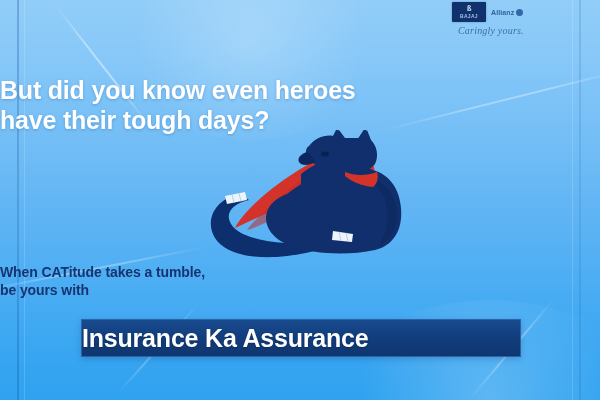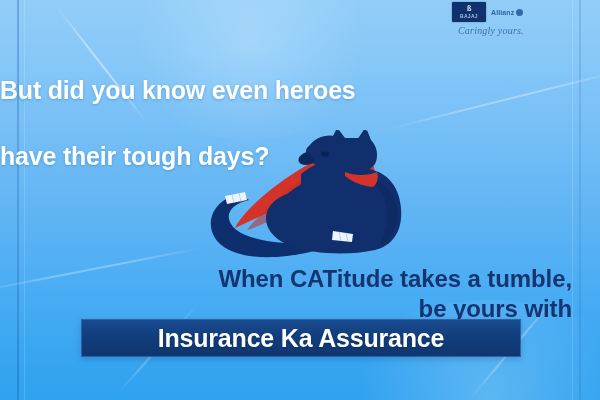--- a/index.html
+++ b/index.html
@@ -180,59 +180,59 @@
     top: 76px;
     left: 0;
     width: 529px;
     color: #ffffff;
     font-size: 25px;
     font-weight: bold;
     line-height: 1.18;
     letter-spacing: -0.2px;
     text-shadow: 0 1px 3px rgba(30,90,160,0.35);
   }
-  .headline .l2 { display: block; margin-top: 36px; }
+  .headline .l2 { display: block; }
 
   
   .cat-stage {
     position: absolute;
     left: 205px;
     top: 130px;
     width: 205px;
     height: 135px;
   }
   .cat-stage svg { display: block; }
 
   
   .subhead {
     position: absolute;
     top: 264px;
     left: 0;
     width: 572px;
-    text-align: right;
+    text-align: left;
     color: #16346f;
-    font-size: 24px;
+    font-size: 14px;
     font-weight: bold;
     line-height: 1.25;
     letter-spacing: -0.1px;
   }
   .subhead .l2 { display: block; }
 
   
   .banner {
     position: absolute;
     left: 81px;
     top: 319px;
     width: 438px;
     height: 36px;
     background: linear-gradient(180deg, #194b8f 0%, #123e7d 45%, #0f3670 100%);
     border: 1px solid #2a63a8;
     display: flex;
     align-items: center;
-    justify-content: center;
+    justify-content: flex-start;
     box-shadow: 0 2px 6px rgba(10,50,100,0.25);
   }
   .banner-text {
     color: #ffffff;
     font-size: 25px;
     font-weight: bold;
     letter-spacing: -0.2px;
     text-shadow: 0 1px 2px rgba(0,0,0,0.25);
     white-space: nowrap;
   }

